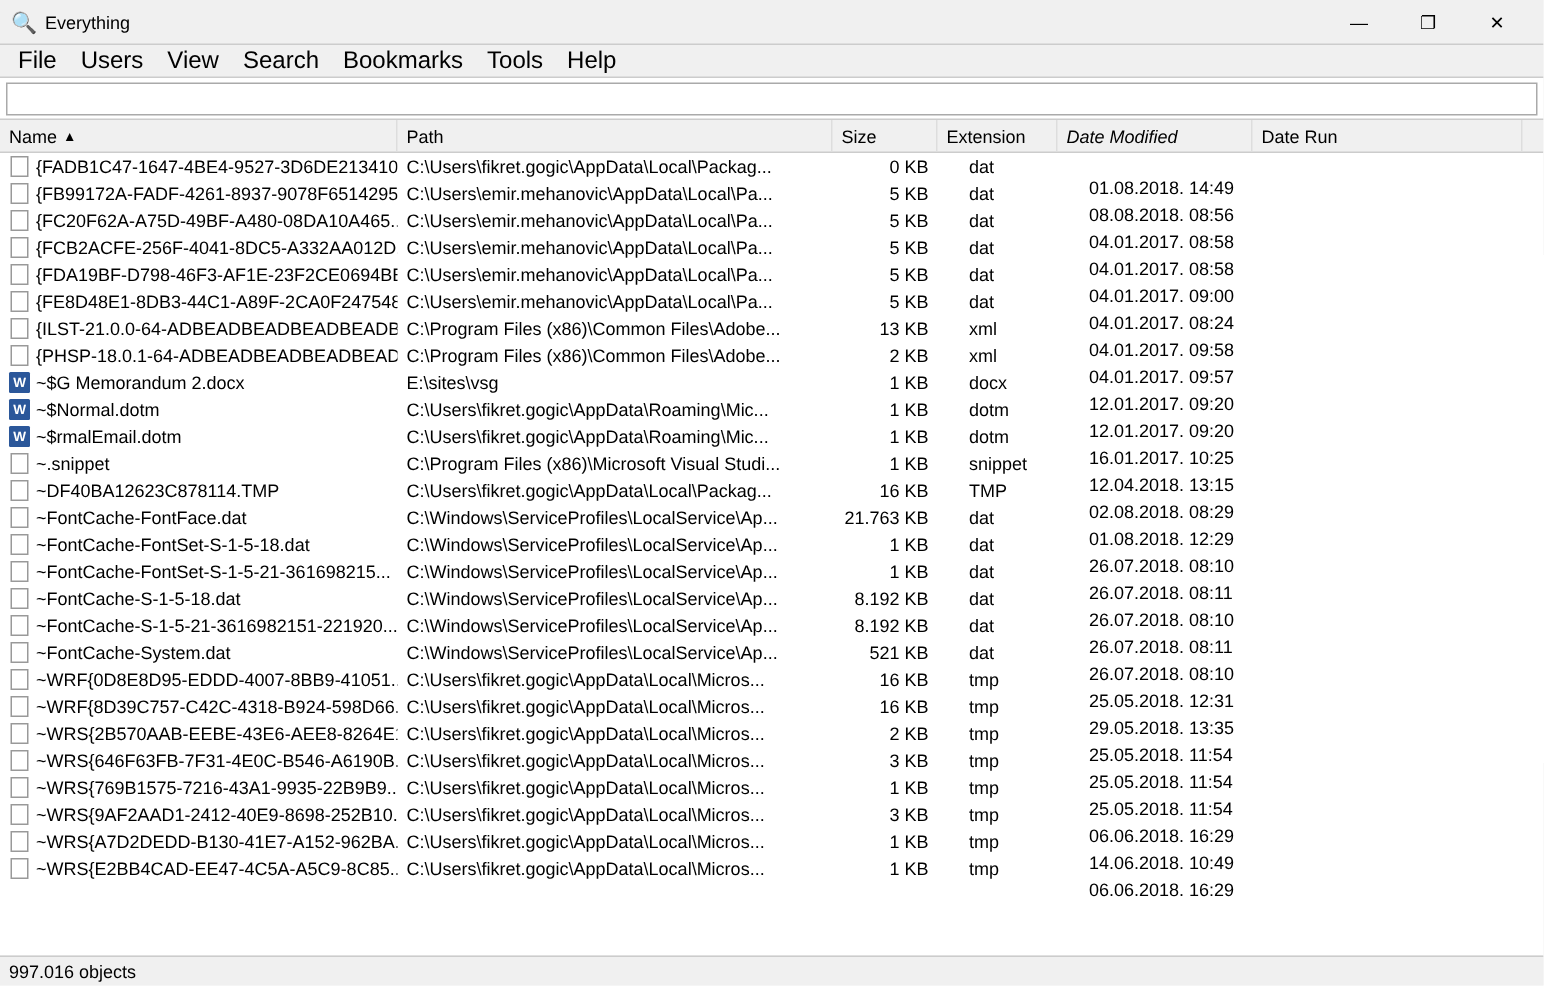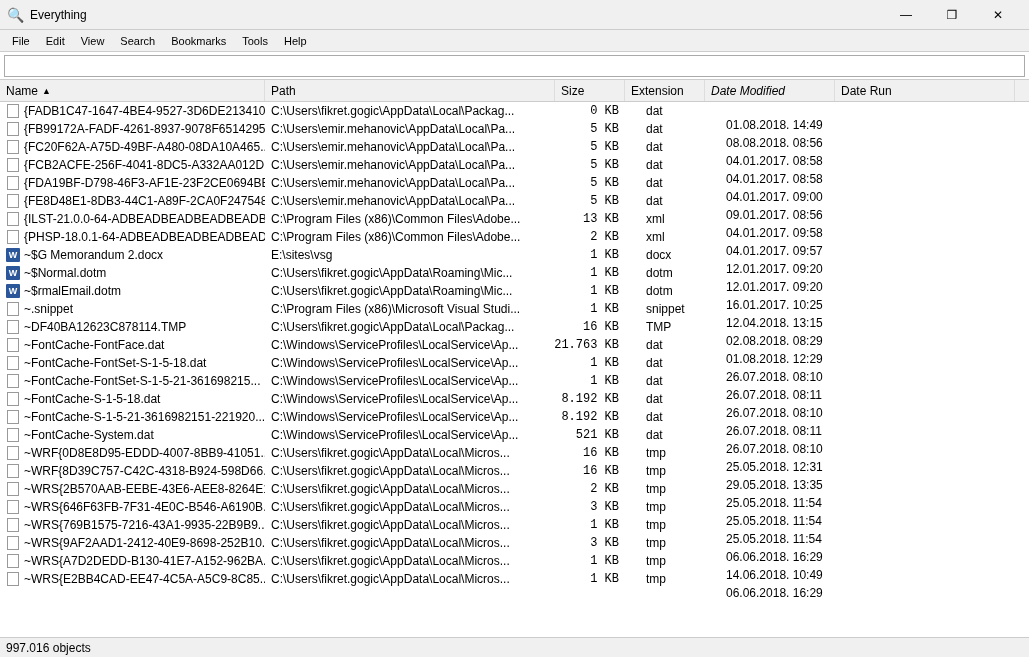--- a/index.html
+++ b/index.html
@@ -59,21 +59,21 @@
       background: #f0f0f0;
       height: 22px;
       display: flex;
       align-items: center;
       padding: 0 4px;
       border-bottom: 1px solid #ccc;
     }
     .menu-item {
       padding: 2px 8px;
       cursor: pointer;
-      font-size: 11px;
+      font-size: 16px;
     }
 
     
     .search-bar {
       background: white;
       height: 28px;
       display: flex;
       align-items: center;
       padding: 2px 4px;
       border-bottom: 1px solid #ccc;
@@ -143,21 +143,21 @@
       overflow: hidden;
       white-space: nowrap;
       text-overflow: ellipsis;
       font-size: 12px;
       height: 100%;
       display: flex;
       align-items: center;
     }
     .cell-name { width: 265px; }
     .cell-path { width: 290px; }
-    .cell-size { width: 70px; justify-content: flex-end; font-family: Liberation Mono, monospace; }
+    .cell-size { width: 70px; justify-content: flex-end; }
     .cell-ext  { width: 80px; margin-left: 15px; }
     .cell-date { width: 130px; margin-top: 28px; }
     .cell-daterun { flex: 1; }
 
     
     .file-icon {
       width: 14px;
       height: 14px;
       margin-right: 4px;
       display: inline-flex;
@@ -206,21 +206,21 @@
   <span class="title-bar-text">Everything</span>
   <div class="title-bar-controls">
     <button class="title-btn">—</button>
     <button class="title-btn">❐</button>
     <button class="title-btn close">✕</button>
   </div>
 </div>
 
 <div class="menu-bar">
 <div class="menu-item">File</div>
-    <div class="menu-item">Edit</div>
+    <div class="menu-item">Users</div>
     <div class="menu-item">View</div>
     <div class="menu-item">Search</div>
     <div class="menu-item">Bookmarks</div>
     <div class="menu-item">Tools</div>
     <div class="menu-item">Help</div>
   </div>
 
 <div class="search-bar">
   <input class="search-input" type="text" value="" placeholder="" style="">
 </div>
@@ -318,21 +318,21 @@
       <div class="table-row">
         <div class="col-cell cell-name">
           <span class="file-icon">
             <span class="icon-generic"></span>
           </span>
           <span>{FE8D48E1-8DB3-44C1-A89F-2CA0F247548...</span>
         </div>
         <div class="col-cell cell-path">C:\Users\emir.mehanovic\AppData\Local\Pa...</div>
         <div class="col-cell cell-size">5 KB</div>
         <div class="col-cell cell-ext">dat</div>
-        <div class="col-cell cell-date">09.01.2017. 08:56</div>
+        <div class="col-cell cell-date">04.01.2017. 08:24</div>
         <div class="col-cell cell-daterun"></div>
       </div>
       <div class="table-row">
         <div class="col-cell cell-name">
           <span class="file-icon">
             <span class="icon-generic"></span>
           </span>
           <span>{ILST-21.0.0-64-ADBEADBEADBEADBEADB...</span>
         </div>
         <div class="col-cell cell-path">C:\Program Files (x86)\Common Files\Adobe...</div>

